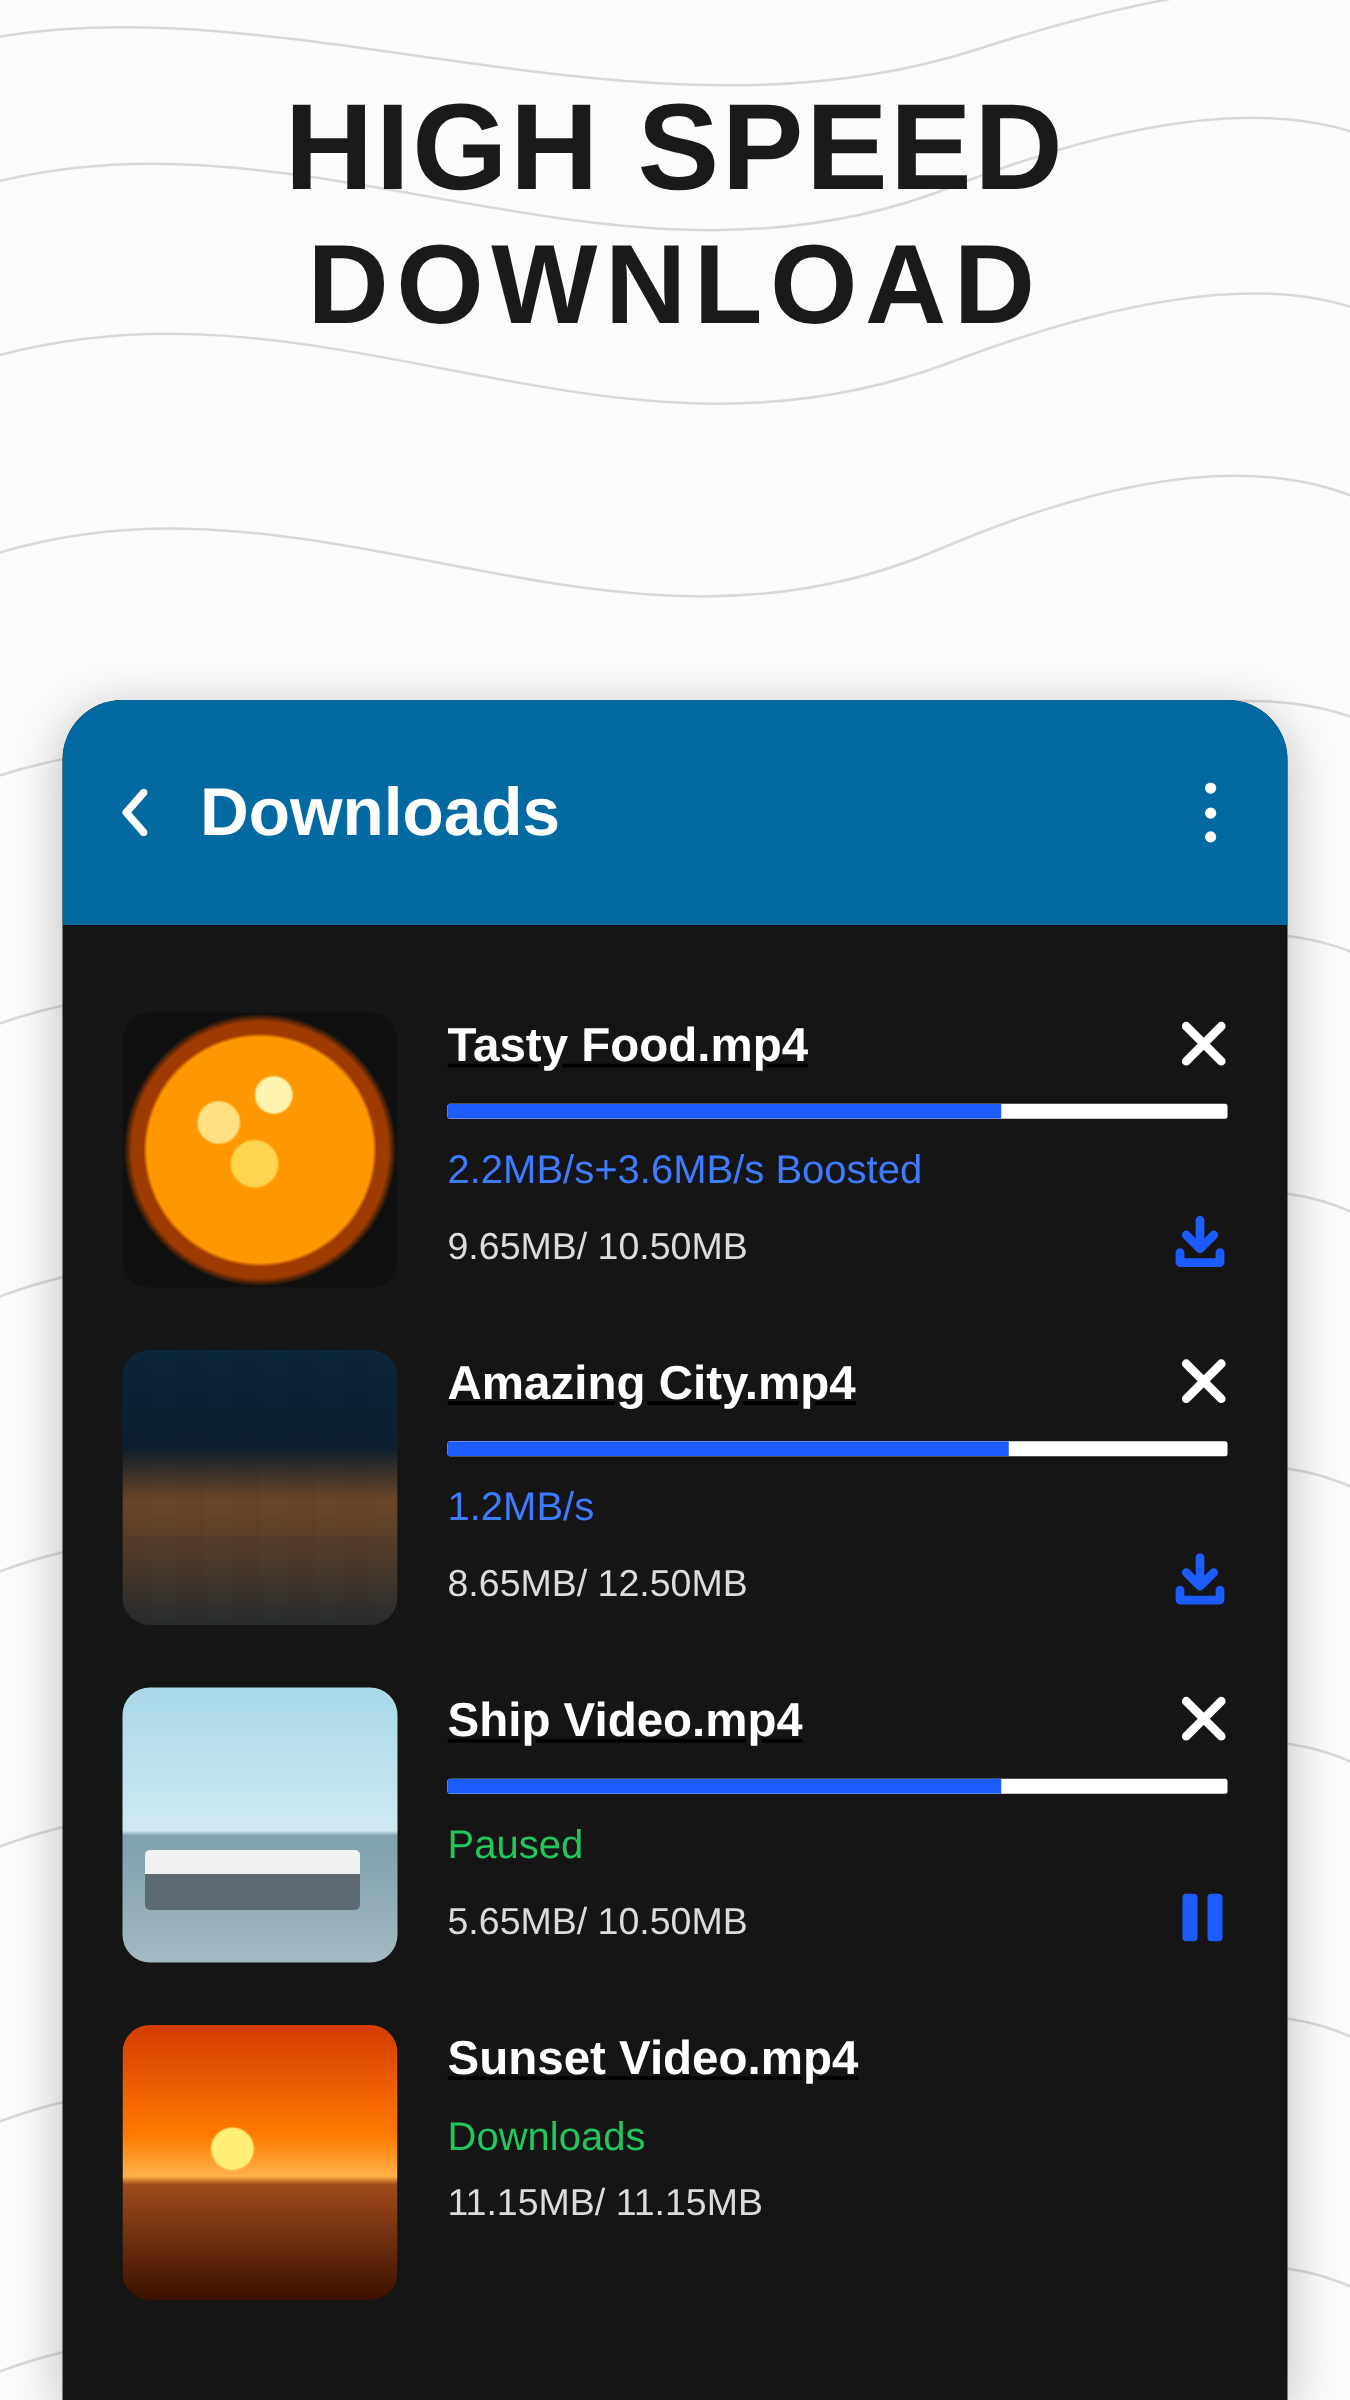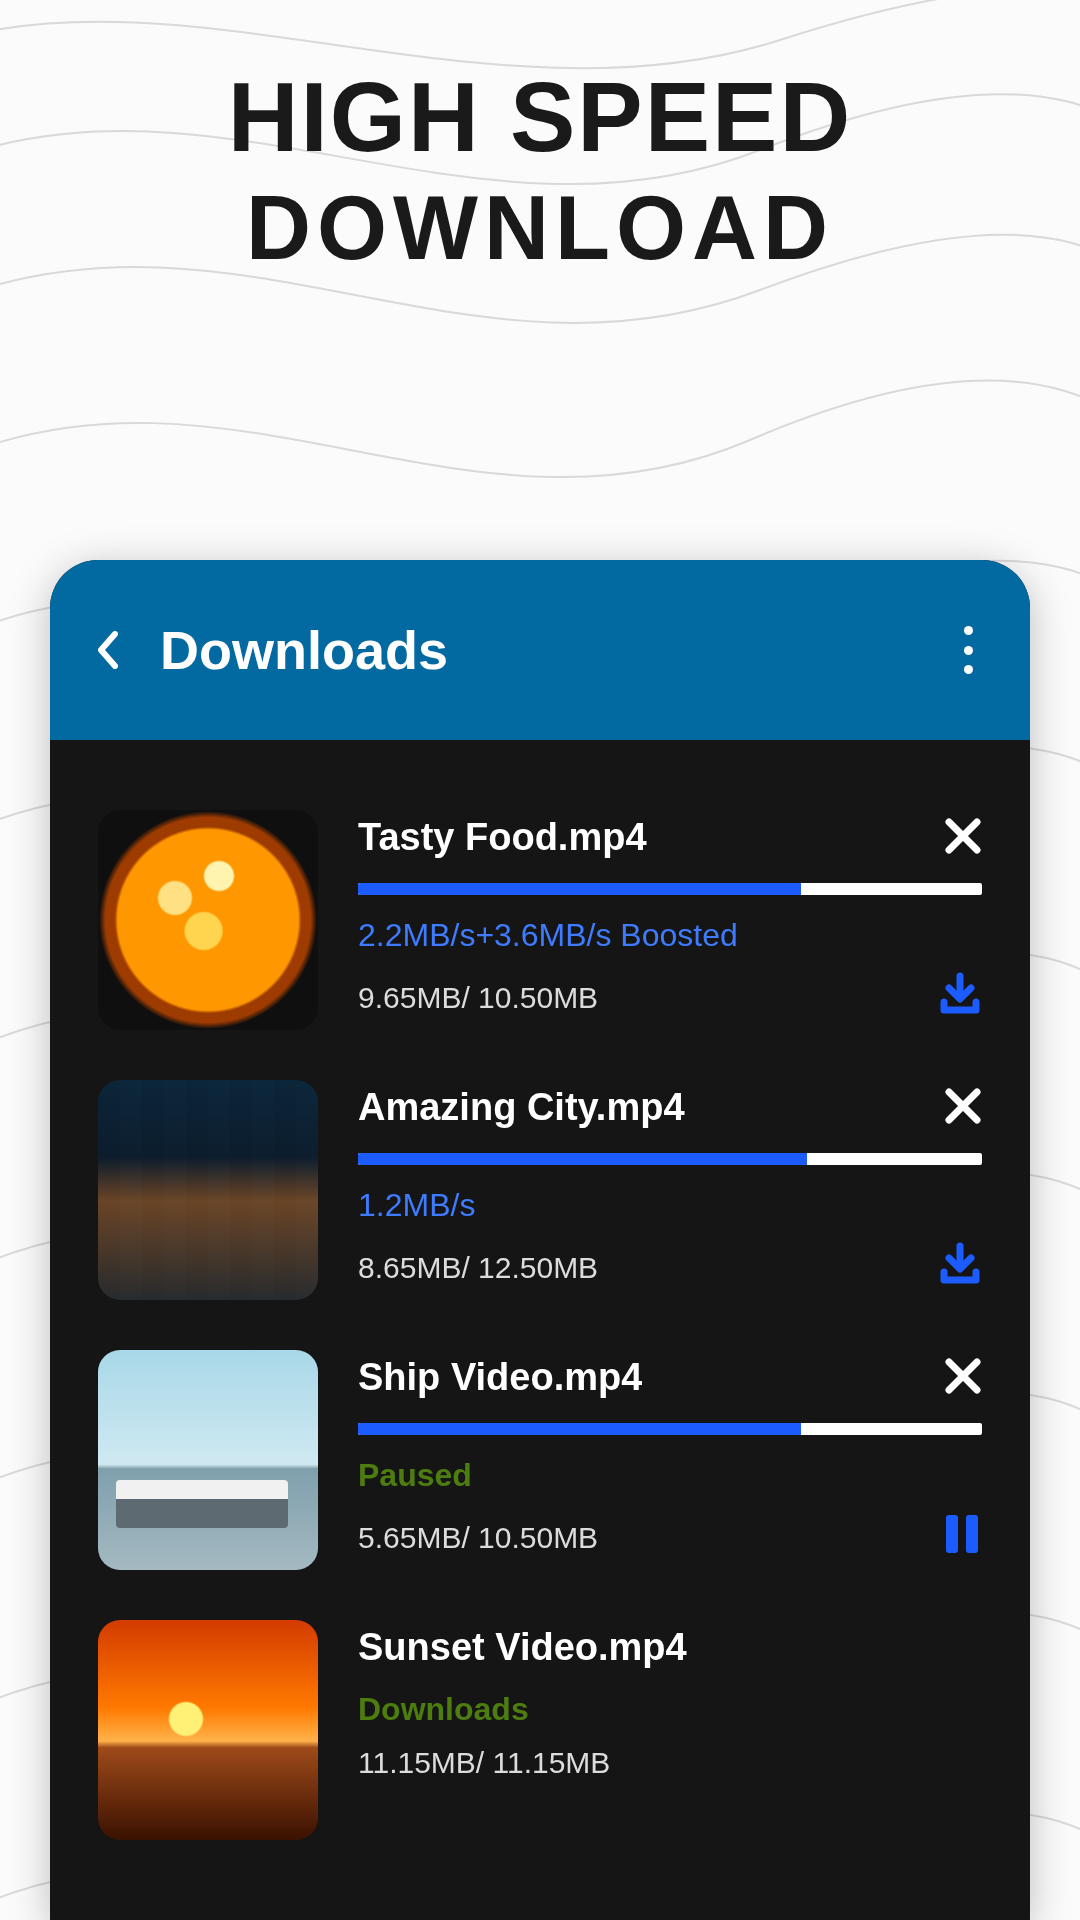--- a/index.html
+++ b/index.html
@@ -139,20 +139,21 @@
     .info {
       flex: 1;
       min-width: 0;
       padding-top: 6px;
     }
     .title-line {
       display: flex;
       align-items: center;
       justify-content: space-between;
       gap: 8px;
+      text-decoration: underline;
     }
     .file-title {
       color: #ffffff;
       font-size: 38px;
       font-weight: 600;
       white-space: nowrap;
       overflow: hidden;
       text-overflow: ellipsis;
     }
     .close-btn { cursor: pointer; flex-shrink: 0; }
@@ -171,23 +172,23 @@
     .speed-line {
       margin-top: 22px;
       color: #3e7bff;
       font-size: 32px;
       font-weight: 500;
       display: flex;
       gap: 0;
     }
     .status-line {
       margin-top: 22px;
-      color: #4d7c0f;
+      color: #22c55e;
       font-size: 32px;
-      font-weight: 700;
+      font-weight: 400;
     }
     .size-line {
       margin-top: 18px;
       color: #dcdcdc;
       font-size: 30px;
       display: flex;
       align-items: center;
       justify-content: space-between;
       gap: 16px;
     }

